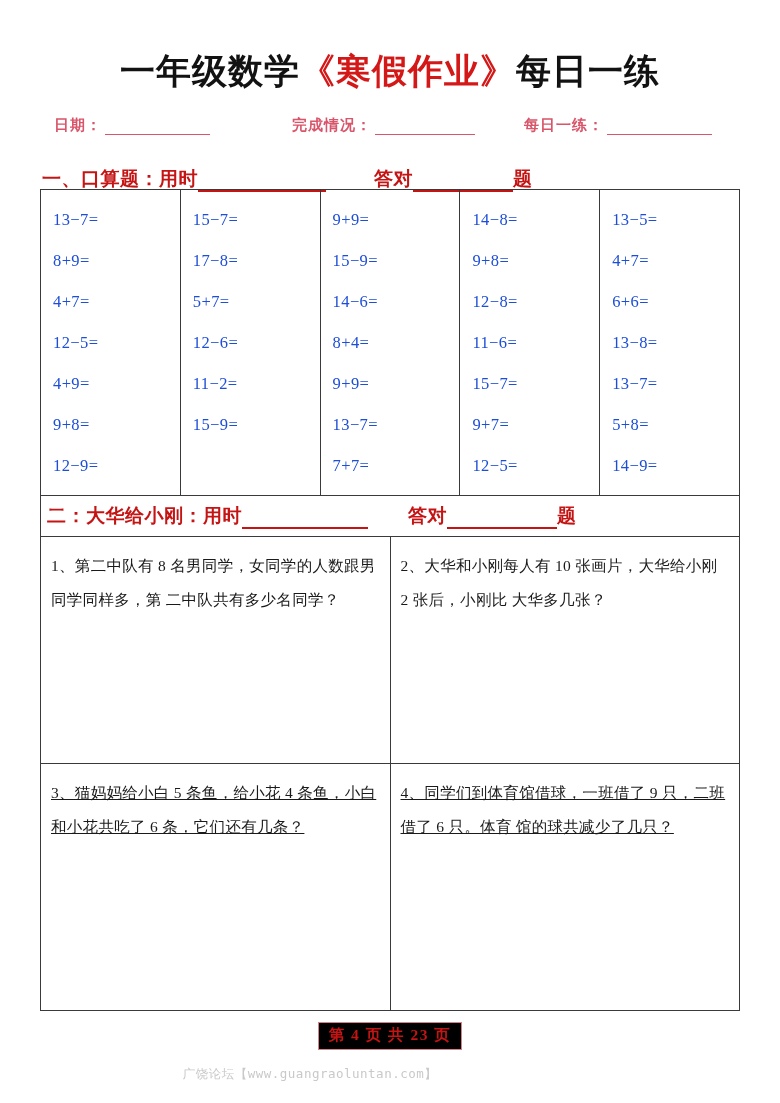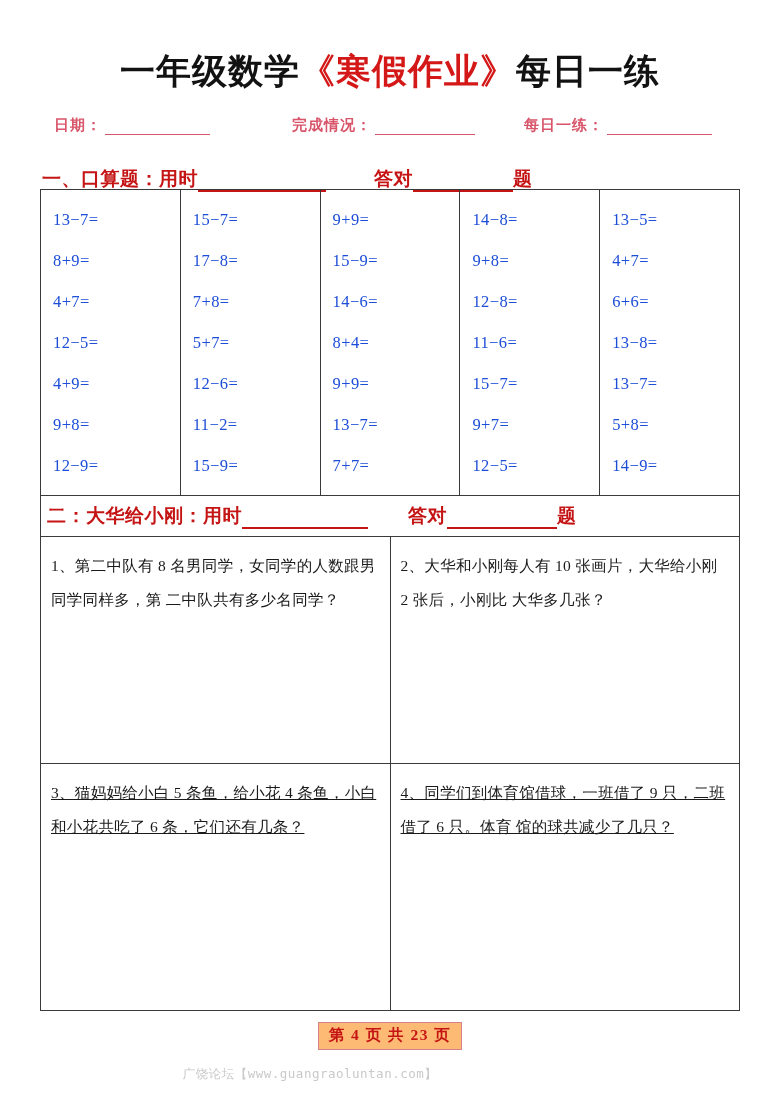--- a/index.html
+++ b/index.html
@@ -196,21 +196,21 @@
     text-align: center;
   }
   .page-badge .box {
     display: inline-block;
     border: 1.4px solid #d87f8c;
     padding: 2px 10px 3px 10px;
     color: #c51414;
     font-size: 15.5px;
     font-weight: bold;
     letter-spacing: 1.5px;
-    background: #fdba74;
+    background: #000000;
     white-space: nowrap;
   }
 
   
   .watermark {
     position: absolute;
     left: 0;
     top: 1066px;
     width: 620px;
     text-align: center;
@@ -262,21 +262,20 @@
         <div class="calc-cell">8+9=</div>
         <div class="calc-cell">4+7=</div>
         <div class="calc-cell">12−5=</div>
         <div class="calc-cell">4+9=</div>
         <div class="calc-cell">9+8=</div>
         <div class="calc-cell">12−9=</div>
       </div>
       <div class="calc-col">
         <div class="calc-cell">15−7=</div>
         <div class="calc-cell">17−8=</div>
-        <div class="calc-cell">7+8=</div>
         <div class="calc-cell">5+7=</div>
         <div class="calc-cell">12−6=</div>
         <div class="calc-cell">11−2=</div>
         <div class="calc-cell">15−9=</div>
       </div>
       <div class="calc-col">
         <div class="calc-cell">9+9=</div>
         <div class="calc-cell">15−9=</div>
         <div class="calc-cell">14−6=</div>
         <div class="calc-cell">8+4=</div>

